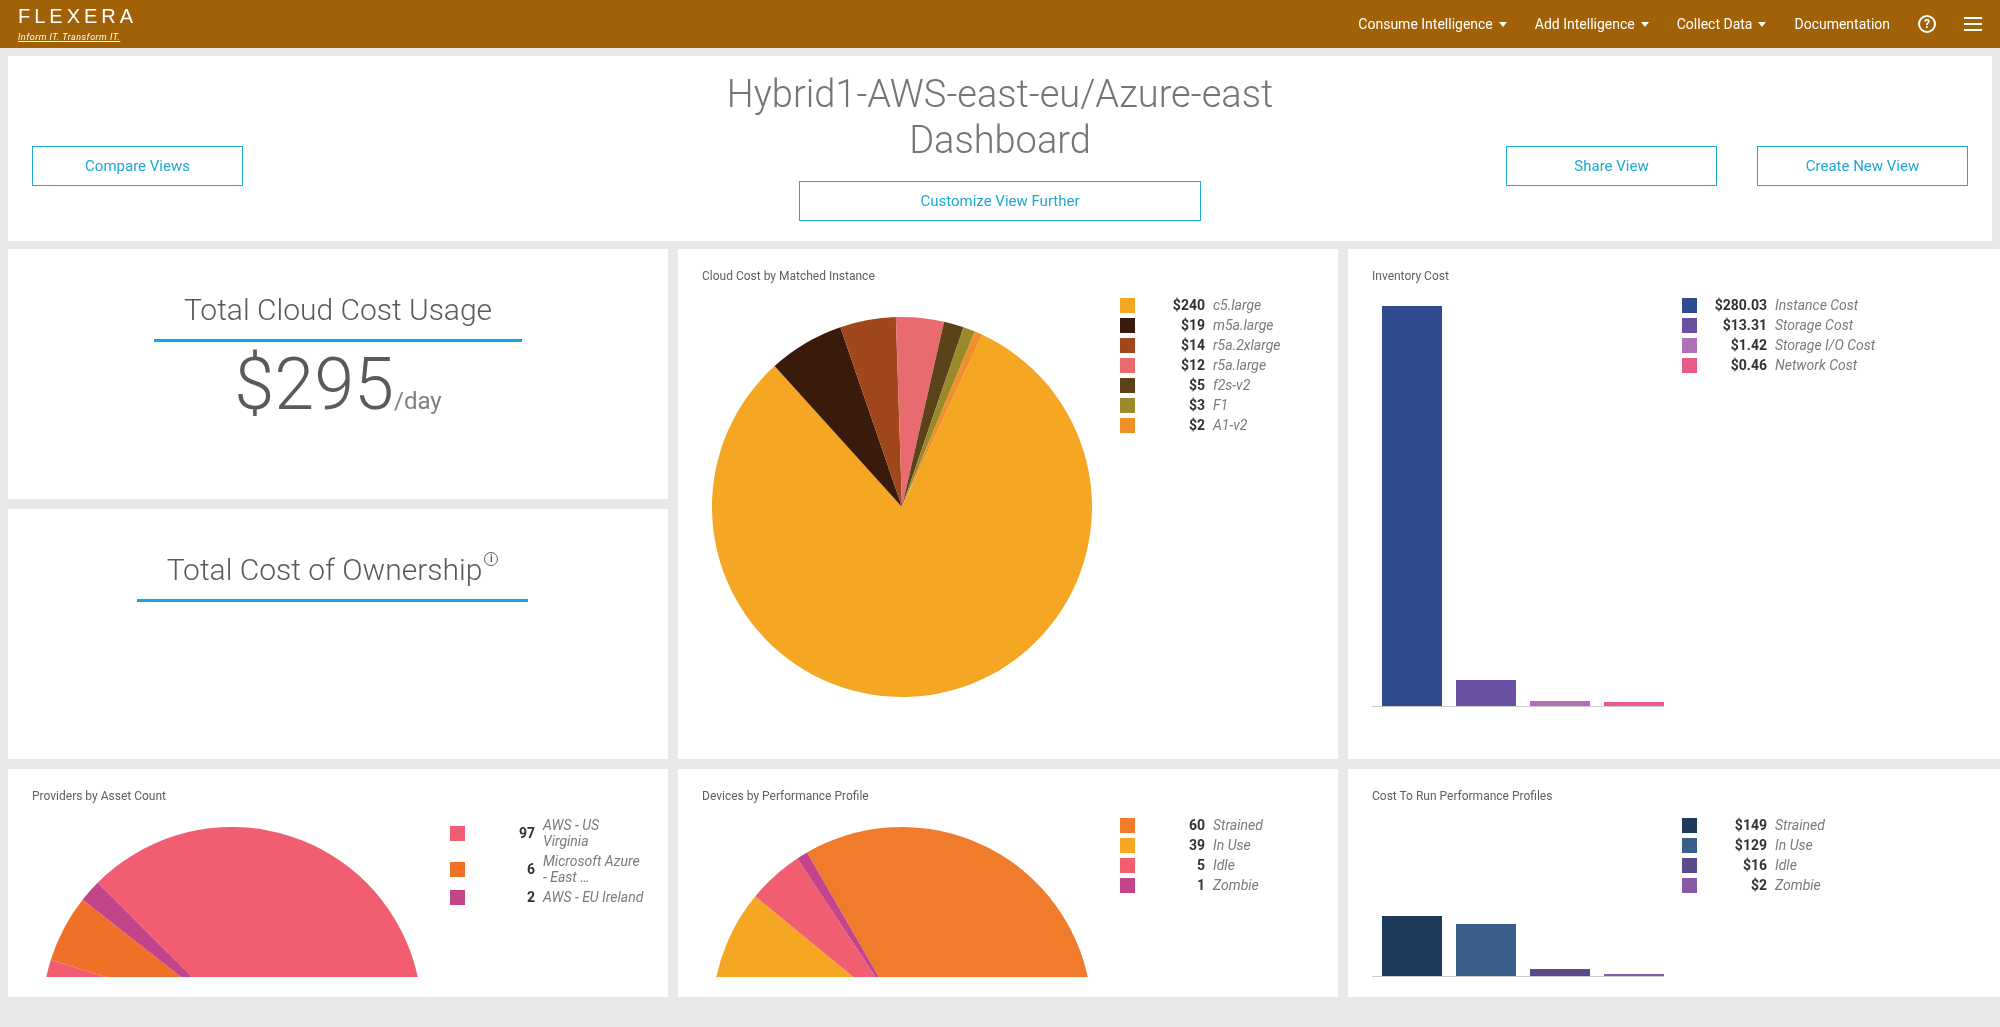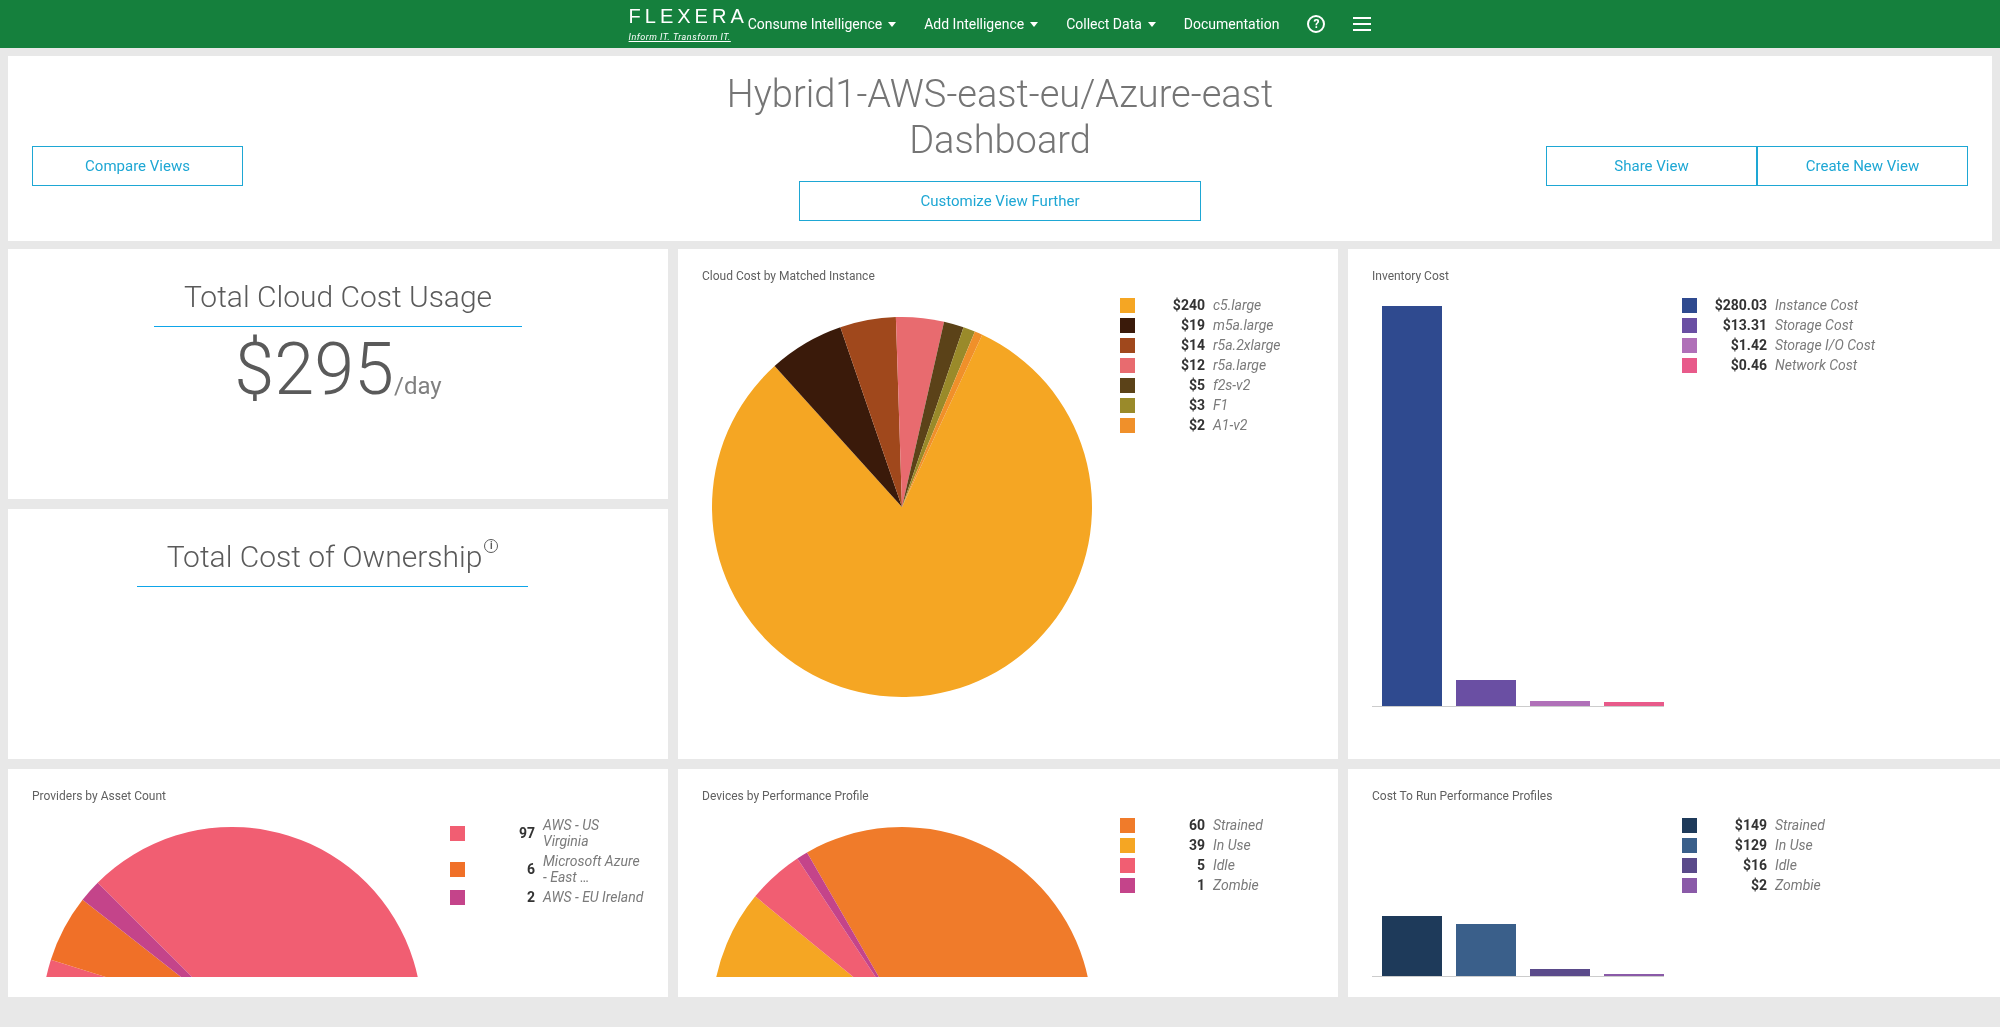--- a/index.html
+++ b/index.html
@@ -1,41 +1,41 @@
 <!DOCTYPE html>
 <html><head>
 <meta charset="utf-8">
 <style>
 * { margin: 0; padding: 0; box-sizing: border-box; }
 body { font-family: -apple-system, BlinkMacSystemFont, "Segoe UI", Roboto, Arial, sans-serif; background: #e8e8e8; color: #333; }
 
-.topbar { background: #15803d; color: #fff; height: 48px; display: flex; align-items: center; justify-content: center; padding: 0 18px; }
+.topbar { background: #a16207; color: #fff; height: 48px; display: flex; align-items: center; justify-content: space-between; padding: 0 18px; }
 .logo { display: flex; flex-direction: column; line-height: 1; }
 .logo-main { font-family: Arial, sans-serif; font-weight: 300; font-size: 20px; letter-spacing: 4px; text-transform: uppercase; }
 .logo-sub { font-size: 9px; font-style: italic; margin-top: 7px; letter-spacing: 0.5px; text-decoration: underline; }
 .nav-right { display: flex; align-items: center; gap: 28px; font-size: 14px; }
 .nav-item { display: flex; align-items: center; gap: 6px; cursor: pointer; }
 .chev { display:inline-block; width:0; height:0; border-left:4px solid transparent; border-right:4px solid transparent; border-top:5px solid #fff; }
 .help-icon { width:18px; height:18px; border:2px solid #fff; border-radius:50%; display:flex; align-items:center; justify-content:center; font-size:12px; font-weight:bold; cursor:pointer; }
 .hamburger { width:18px; height:14px; display:flex; flex-direction:column; justify-content:space-between; cursor:pointer; }
 .hamburger span { display:block; height:2px; background:#fff; }
 
 .header-panel { background:#fff; margin:8px 8px 0 8px; padding:16px 24px 20px 24px; position:relative; }
 .header-buttons-left { position:absolute; left:24px; top:90px; display:flex; gap:28px; }
-.header-buttons-right { position:absolute; right:24px; top:90px; display:flex; }
+.header-buttons-right { position:absolute; right:24px; top:90px; display:flex; gap:40px; }
 .btn { background:#fff; border:1px solid #1ea7d4; color:#1ea7d4; padding:10px 0; width:211px; text-align:center; font-size:15px; cursor:pointer; }
 .title-block { text-align:center; }
 .title-line1 { font-size:38px; font-weight:300; color:#757575; line-height:1.2; }
 .title-line2 { font-size:38px; font-weight:300; color:#757575; line-height:1.2; }
 .customize-btn { margin:18px auto 0 auto; display:block; width:402px; }
 
 .grid { display:grid; grid-template-columns: 660px 660px 660px; gap:10px; padding:8px; }
 .card { background:#fff; padding:20px 24px; position:relative; }
 .metric-card { text-align:center; }
-.metric-title { font-size:30px; font-weight:300; color:#5a5a5a; border-bottom:1px solid #0ea5e9; display:inline-block; padding:0 30px 12px 30px; margin-top:10px; }
+.metric-title { font-size:30px; font-weight:300; color:#5a5a5a; border-bottom:3px solid #0ea5e9; display:inline-block; padding:0 30px 12px 30px; margin-top:23px; }
 .metric-title .info { display:inline-block; width:14px; height:14px; border:1.5px solid #5a5a5a; border-radius:50%; font-size:10px; font-weight:bold; line-height:12px; vertical-align:top; margin-left:2px; }
 .metric-value { font-size:72px; color:#5a5a5a; font-weight:300; margin-top:18px; }
 .metric-unit { font-size:24px; color:#808080; }
 .card-title { font-size:12px; color:#606060; font-weight:400; margin-bottom:14px; }
 .chart-wrap { display:flex; gap:18px; }
 .chart-svg { flex:0 0 auto; }
 .legend { flex:1; font-size:14px; }
 .legend-row { display:flex; align-items:center; gap:8px; margin-bottom:4px; }
 .swatch { width:15px; height:15px; flex-shrink:0; }
 .leg-val { font-weight:700; min-width:62px; text-align:right; }

